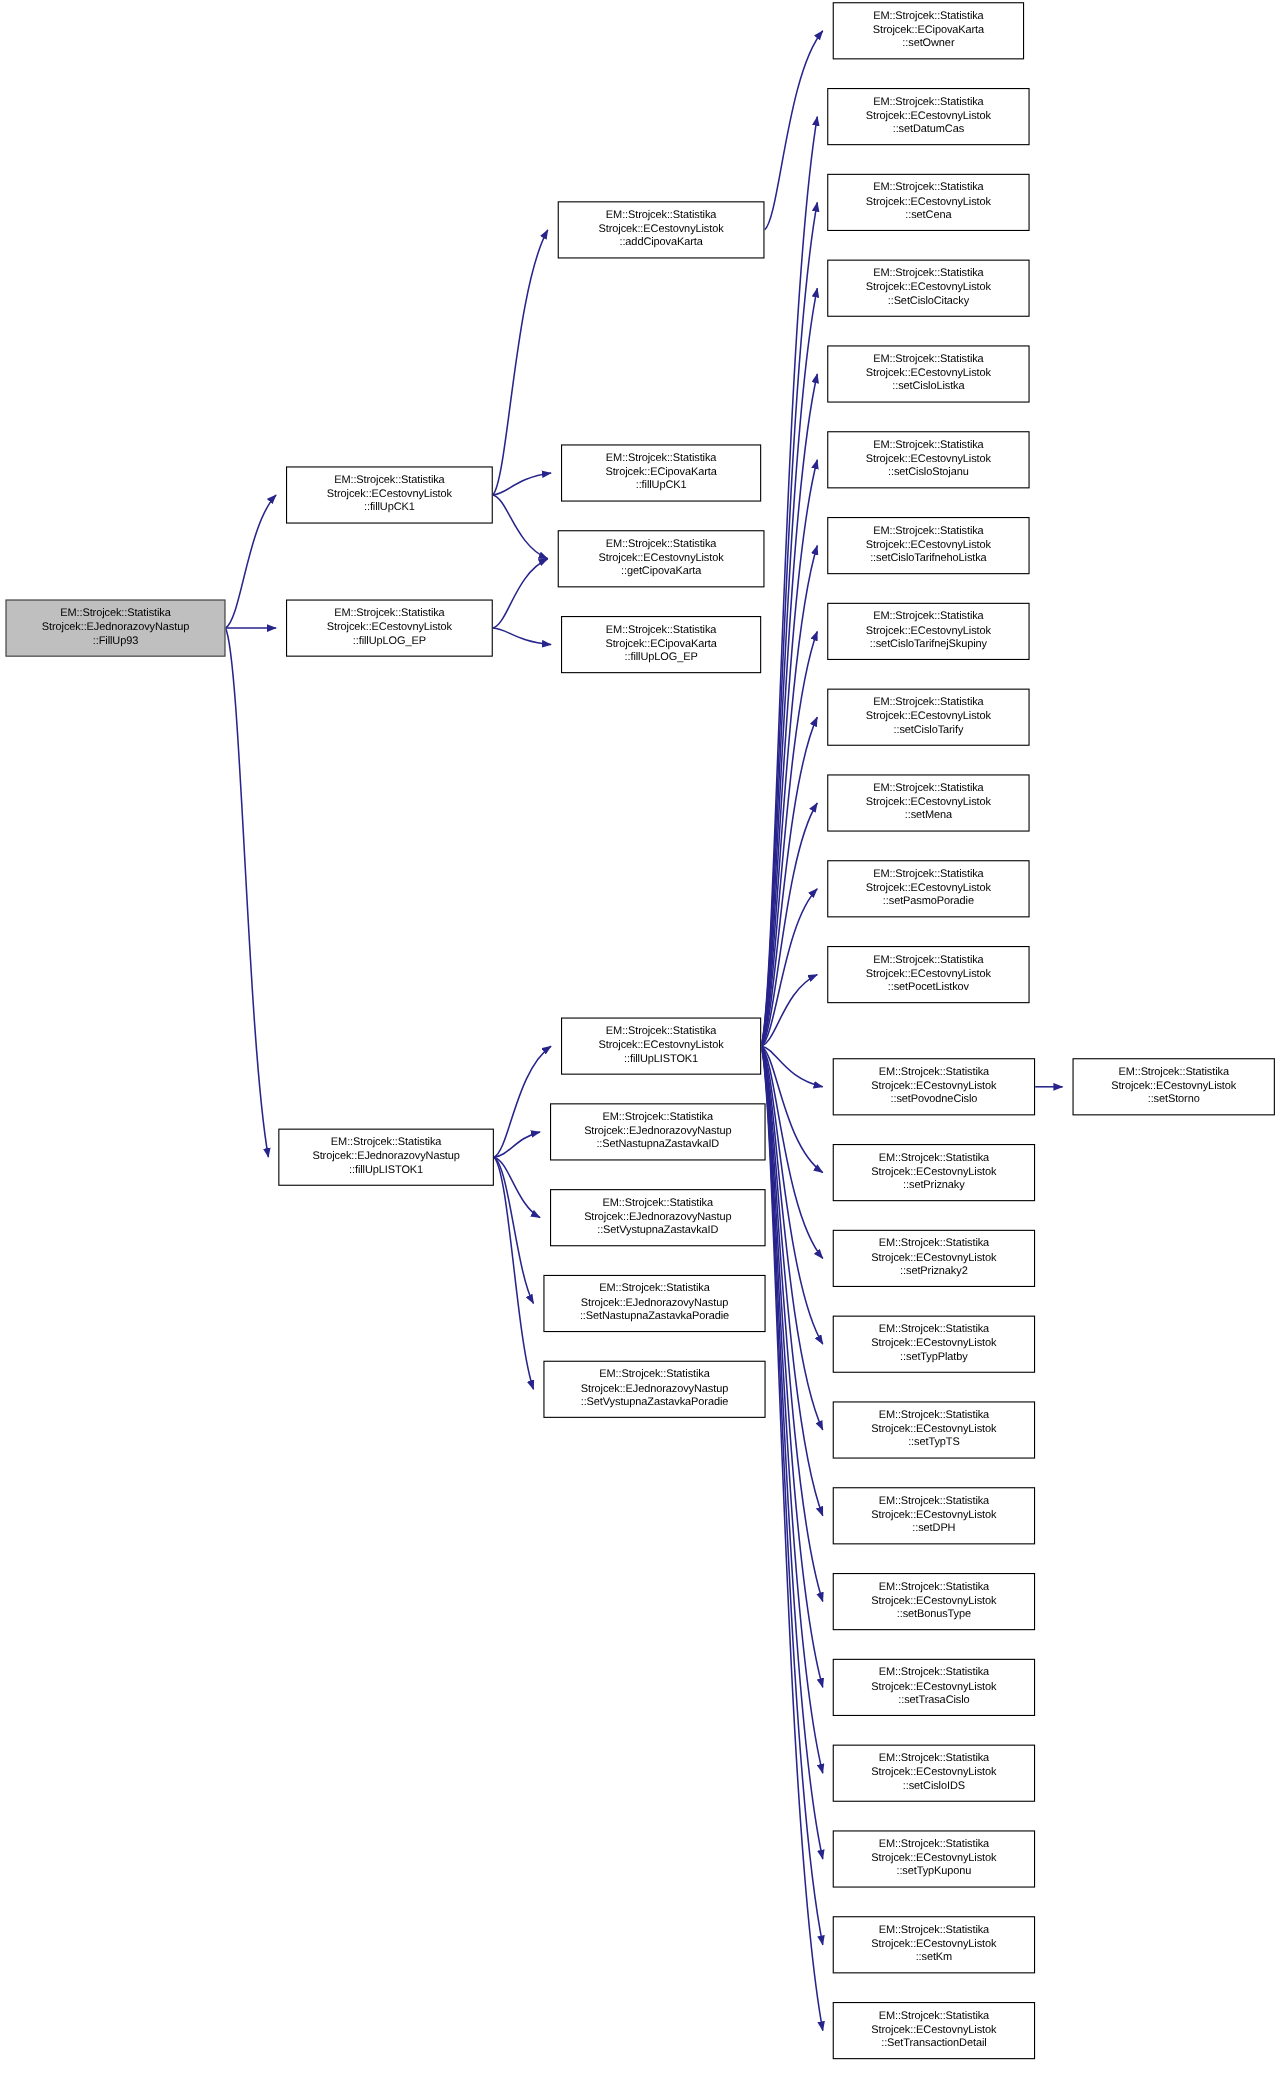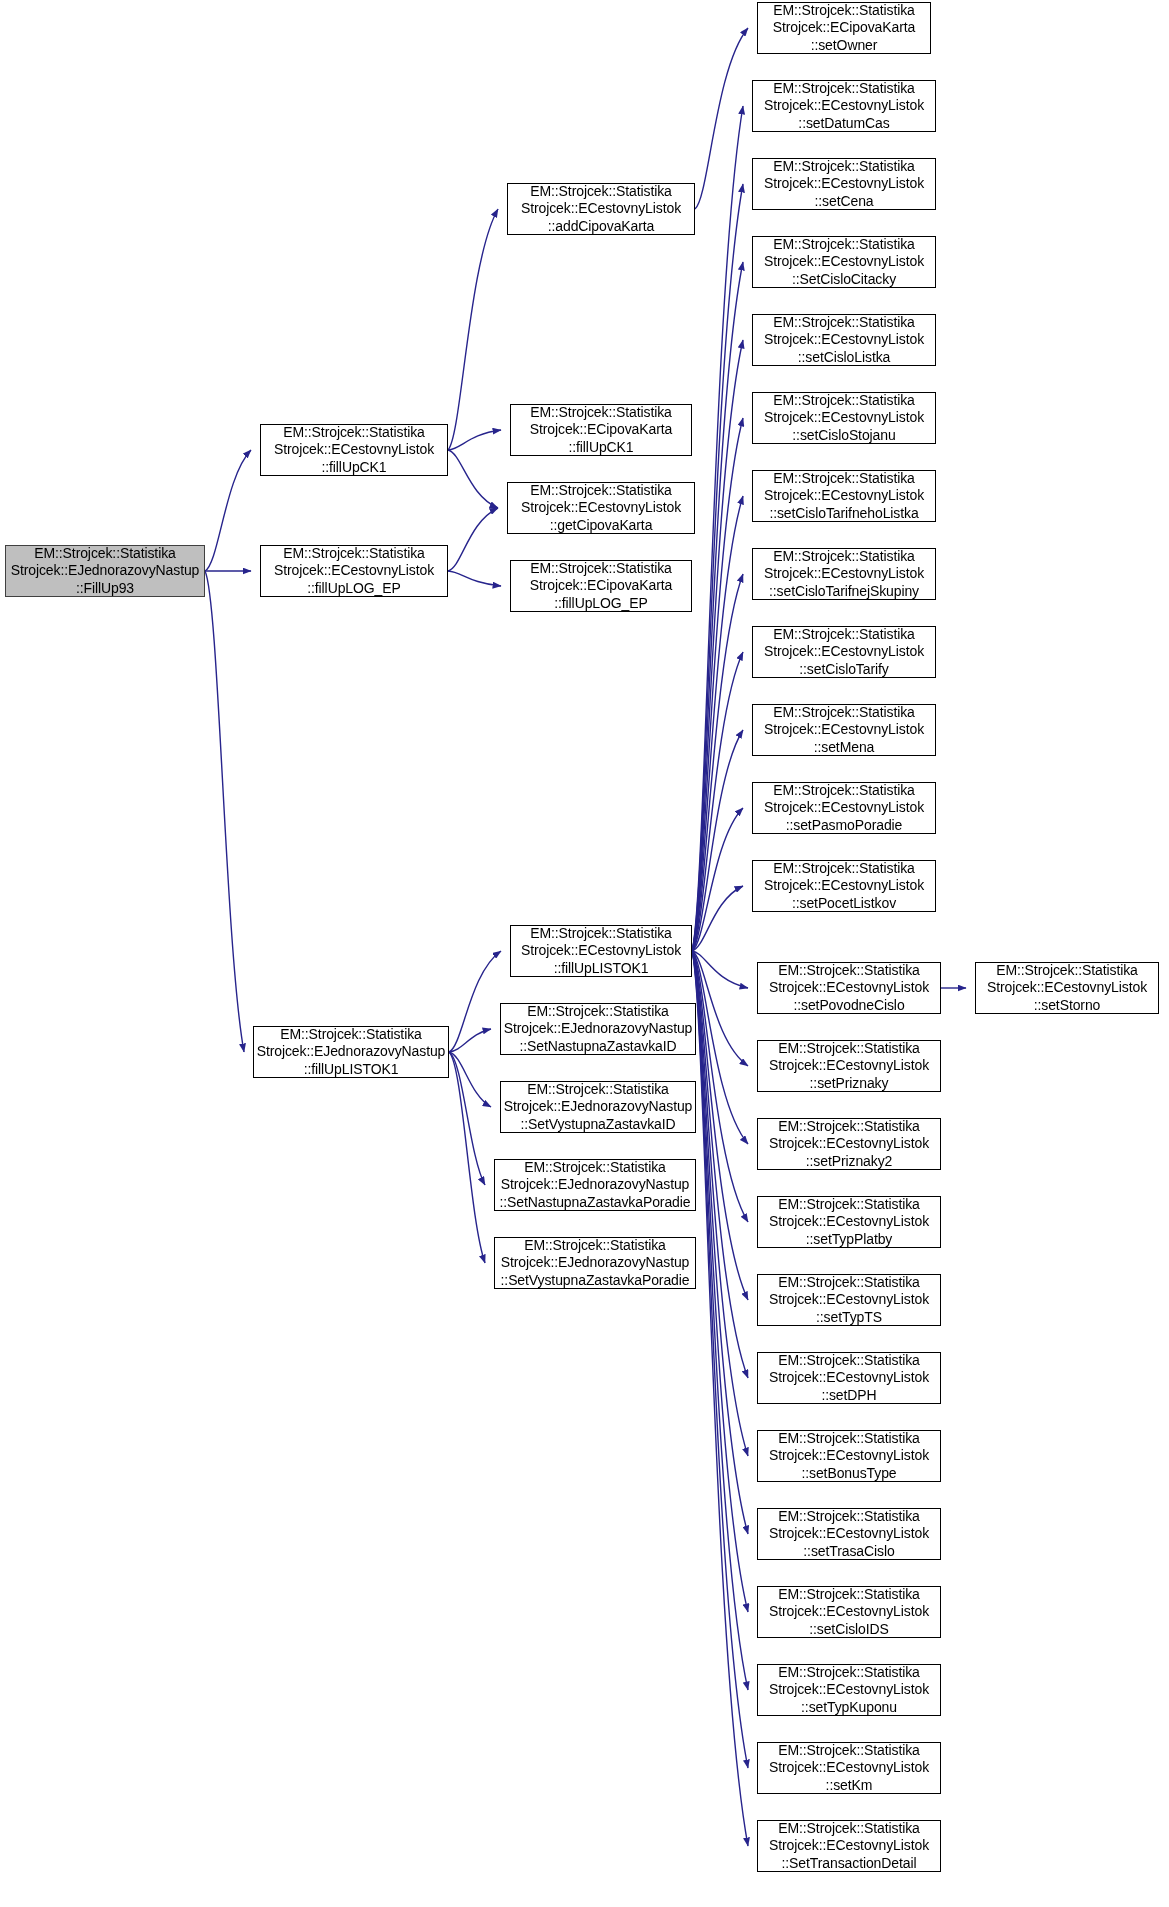--- a/index.html
+++ b/index.html
@@ -8,21 +8,21 @@
   svg#edges{position:absolute;left:0;top:0;width:1169px;height:1907px;pointer-events:none;}
   .node{
     position:absolute;
     box-sizing:border-box;
     border:1px solid #000000;
     background:#ffffff;
     display:flex;
     align-items:center;
     justify-content:center;
     text-align:center;
-    font-size:14px;
+    font-size:10px;
     line-height:1.25;
     color:#000000;
     white-space:pre-line;
     letter-spacing:-0.1px;
     overflow:hidden;
   }
   .node.root{
     background:#bfbfbf;
     border:1px solid #404040;
   }

